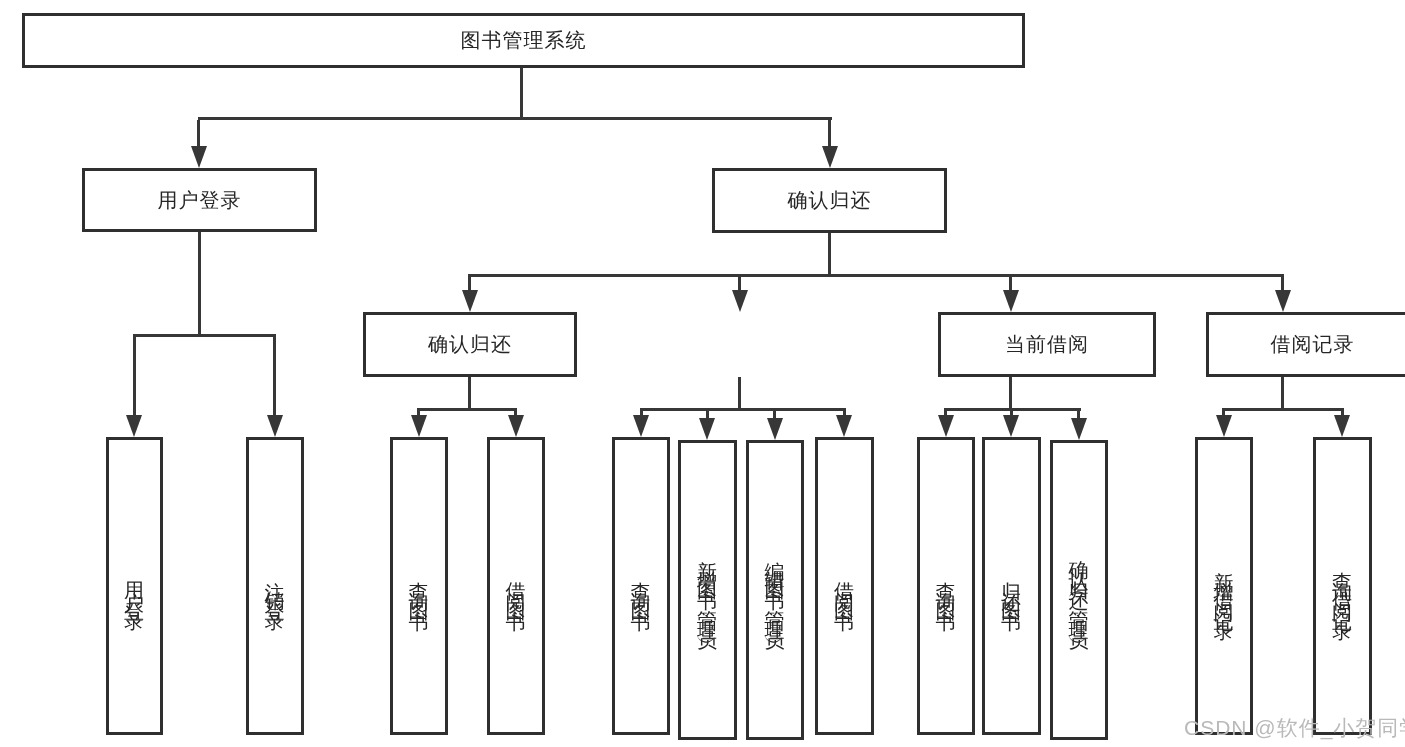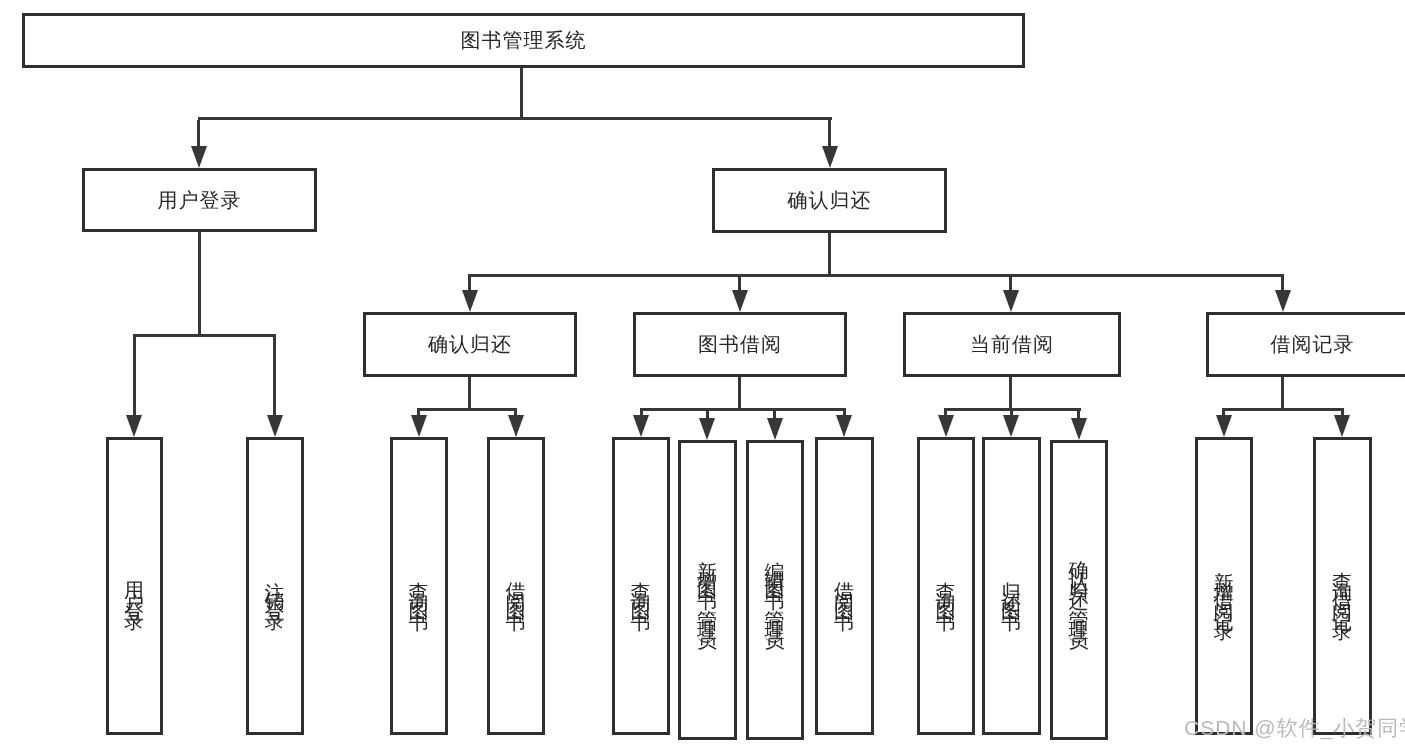--- a/index.html
+++ b/index.html
@@ -93,24 +93,21 @@
   <div class="vline" style="left:738px; top:277px; height:14px;"></div>
   <div class="arrow" style="left:732px; top:290px;"></div>
   <div class="vline" style="left:1009px; top:277px; height:14px;"></div>
   <div class="arrow" style="left:1003px; top:290px;"></div>
   <div class="vline" style="left:1281px; top:277px; height:14px;"></div>
   <div class="arrow" style="left:1275px; top:290px;"></div>
 
   <div class="box" style="left:363px; top:312px; width:214px; height:65px;">
     <span>确认归还</span>
   </div>
-  <div class="box" style="left:633px; top:312px; width:214px; height:65px;">
-    <span>图书借阅</span>
-  </div>
-  <div class="box" style="left:903px; top:312px; width:218px; height:65px;">
+  <div class="box" style="left:938px; top:312px; width:218px; height:65px;">
     <span>当前借阅</span>
   </div>
   <div class="box" style="left:1206px; top:312px; width:213px; height:65px;">
     <span>借阅记录</span>
   </div>
 
   <div class="vline" style="left:468px; top:377px; height:31px;"></div>
   <div class="hline" style="left:417px; top:408px; width:100px;"></div>
   <div class="vline" style="left:417px; top:410px; height:8px;"></div>
   <div class="arrow" style="left:411px; top:415px;"></div>

